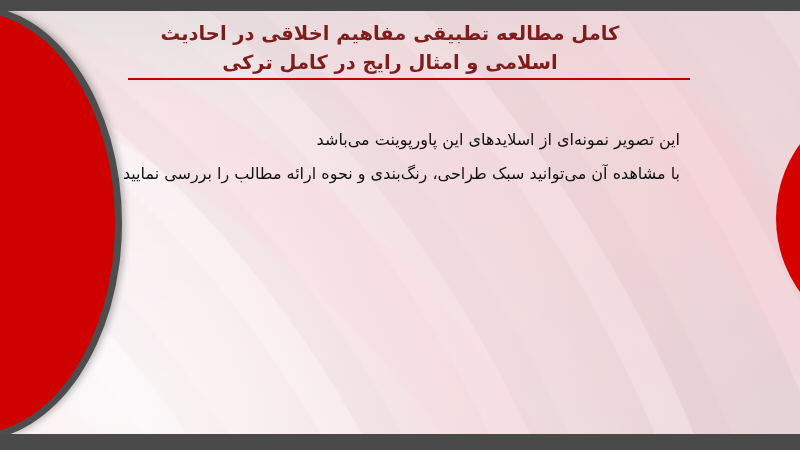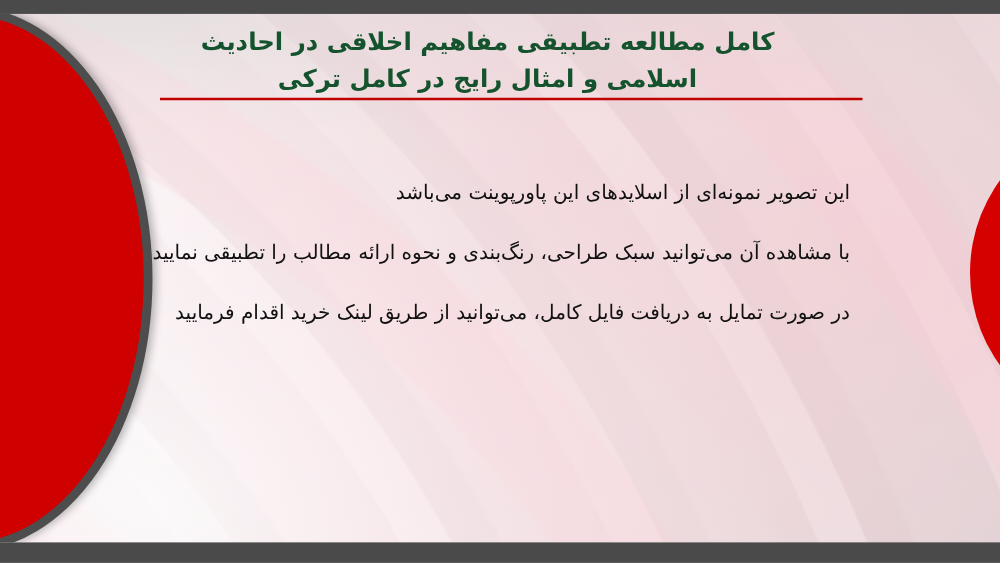--- a/index.html
+++ b/index.html
@@ -134,21 +134,21 @@
   
   .title-block {
     position: absolute;
     right: 120px;
     top: 8px;
     width: 580px;
     text-align: center;
     z-index: 20;
   }
   .title-line {
-    color: #14532d;
+    color: #7f1d1d;
     font-size: 19.5px;
     font-weight: bold;
     line-height: 29px;
     letter-spacing: 0px;
     white-space: nowrap;
   }
   .title-rule {
     position: absolute;
     right: 110px;
     top: 67px;
@@ -165,21 +165,20 @@
     top: 112px;
     width: 560px;
     text-align: right;
     z-index: 20;
   }
   .body-line {
     color: #111111;
     font-size: 16px;
     line-height: 34px;
     white-space: nowrap;
-    margin-top: 14px;
   }
 </style>
 </head>
 <body>
 
 <div id="slide">
 
   <div class="bar bar-top"></div>
 
   <div class="canvas">
@@ -194,21 +193,20 @@
 
     <div class="title-block">
       <div class="title-line">کامل مطالعه تطبیقی مفاهیم اخلاقی در احادیث</div>
       <div class="title-line">اسلامی و امثال رایج در کامل ترکی</div>
     </div>
 
     <div class="title-rule"></div>
 
     <div class="body-block">
       <div class="body-line">این تصویر نمونه‌ای از اسلایدهای این پاورپوینت می‌باشد</div>
-      <div class="body-line">با مشاهده آن می‌توانید سبک طراحی، رنگ‌بندی و نحوه ارائه مطالب را تطبیقی نمایید</div>
-      <div class="body-line">در صورت تمایل به دریافت فایل کامل، می‌توانید از طریق لینک خرید اقدام فرمایید</div>
+      <div class="body-line">با مشاهده آن می‌توانید سبک طراحی، رنگ‌بندی و نحوه ارائه مطالب را بررسی نمایید</div>
     </div>
 
   </div>
 
   <div class="bar bar-bottom"></div>
 
 </div>
 
 </body></html>

